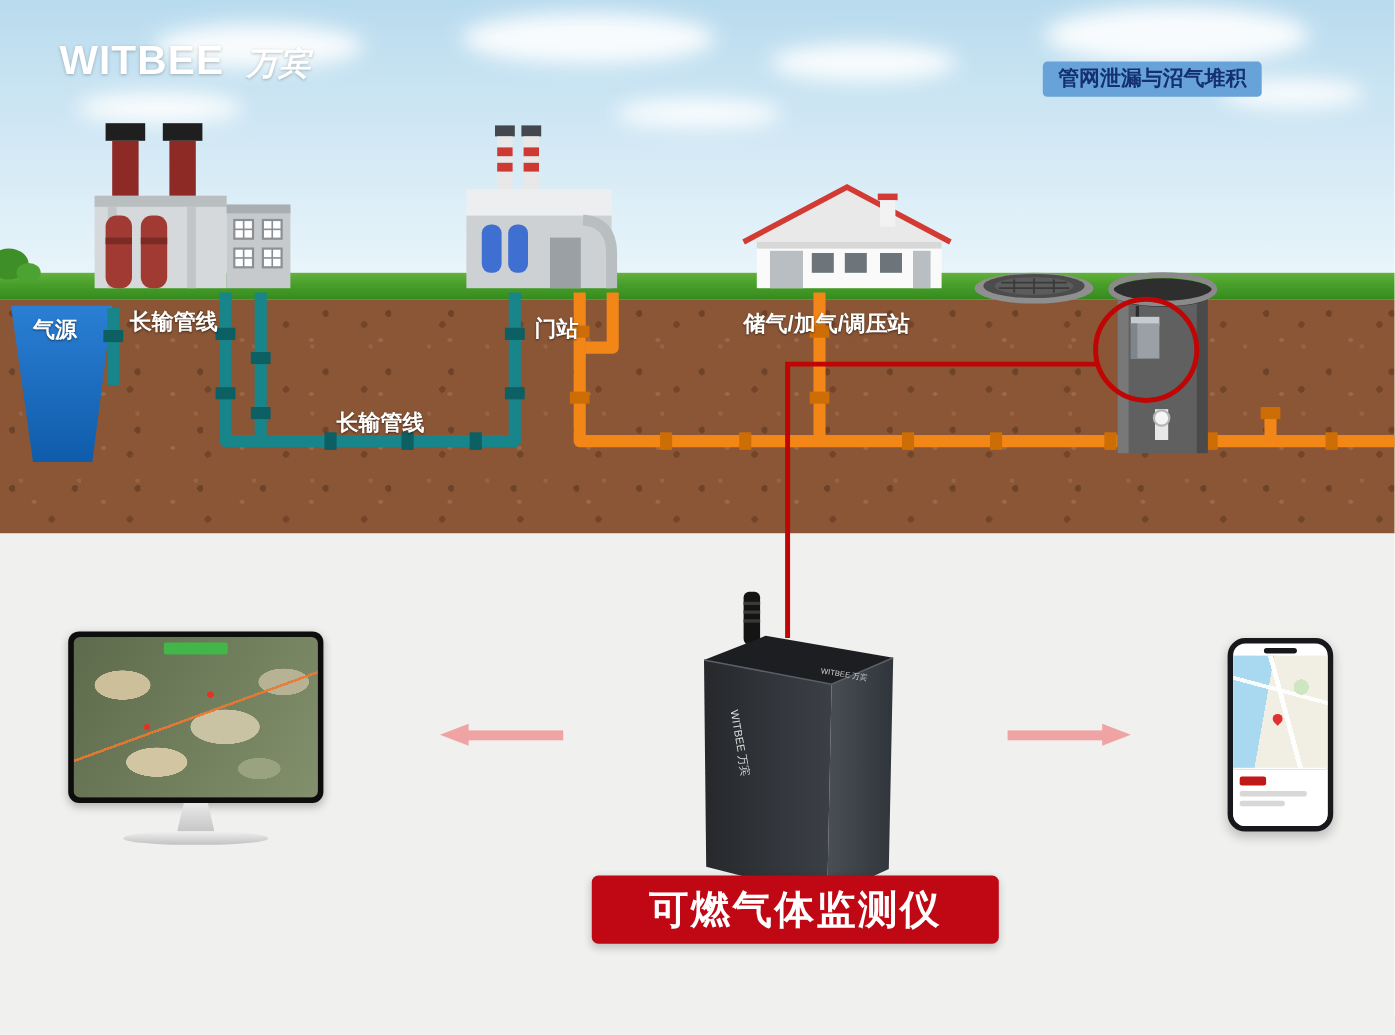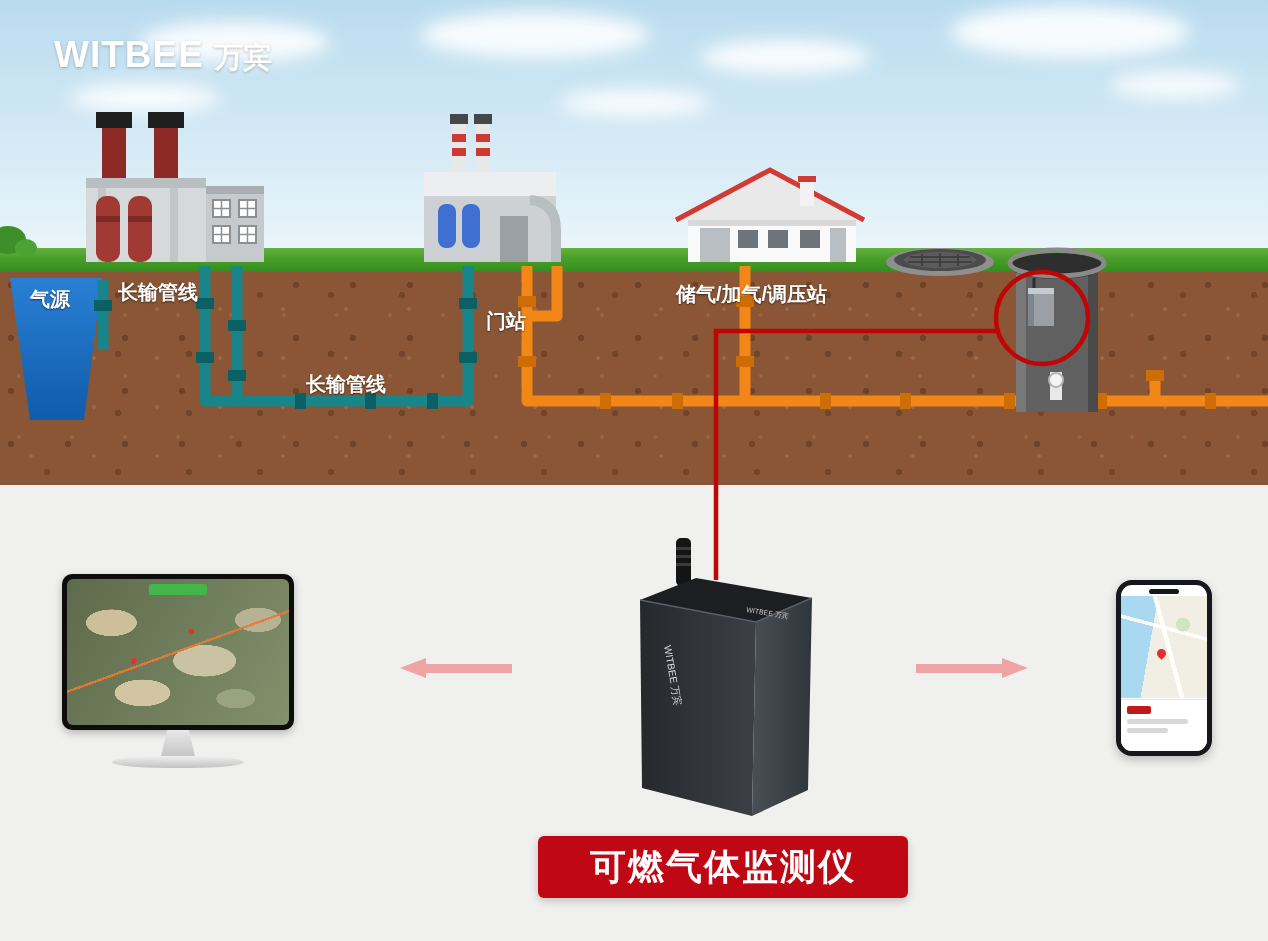--- a/index.html
+++ b/index.html
@@ -24,31 +24,31 @@
           radial-gradient(circle 3px at 11px 13px, rgba(40,16,5,.28) 99%, transparent),
           radial-gradient(circle 2px at 31px 37px, rgba(255,230,200,.13) 99%, transparent),
           radial-gradient(circle 3px at 47px 23px, rgba(60,28,10,.30) 99%, transparent),
           radial-gradient(circle 2px at 19px 43px, rgba(255,220,190,.11) 99%, transparent);
         background-size:57px 53px,63px 49px,71px 59px,53px 61px;}
   .lower{position:absolute;left:0;top:485px;width:1268px;height:456px;background:#f0f0ee;}
 
   
   .logo{position:absolute;left:54px;top:34px;color:#fff;text-shadow:0 1px 3px rgba(0,0,0,.25);white-space:nowrap;}
   .logo-en{font-size:37px;font-weight:700;letter-spacing:1px;}
-  .logo-cn{font-size:29px;font-weight:700;margin-left:10px;}
+  .logo-cn{font-size:29px;font-weight:700;margin-left:20px;font-style:italic;}
   .badge{position:absolute;left:948px;top:56px;height:32px;line-height:32px;padding:0 14px;
          background:#67a3d8;border-radius:4px;color:#14306e;font-size:19px;font-weight:700;}
 
   
   .scene{position:absolute;left:0;top:0;width:1268px;height:941px;}
   .scene-label{position:absolute;color:#fff;font-size:20px;font-weight:700;
                text-shadow:0 1px 2px rgba(0,0,0,.55);white-space:nowrap;}
   #lbl-gas{left:30px;top:286px;}
   #lbl-plant{left:118px;top:279px;}
-  #lbl-gate{left:486px;top:285px;margin-top:23px;}
+  #lbl-gate{left:486px;top:285px;}
   #lbl-storage{left:676px;top:281px;}
   #lbl-pipeline{left:306px;top:371px;}
 
   
   .monitor{position:absolute;left:62px;top:574px;width:232px;}
   .monitor-screen{position:relative;width:232px;height:156px;background:#0d0d0d;border-radius:10px;
                   padding:5px;box-sizing:border-box;box-shadow:0 3px 8px rgba(0,0,0,.25);}
   .monitor-map{width:100%;height:100%;border-radius:6px;background-color:#77855f;
       background-image:
         radial-gradient(circle 3px at 30% 56%, #e23426 99%, transparent),
@@ -99,21 +99,21 @@
       border-top:10px solid transparent;border-bottom:10px solid transparent;border-right:26px solid #efa3a3;}
   .arrow-right{left:916px;}
   .arrow-right .shaft{left:0;}
   .arrow-right .head{position:absolute;right:0;top:0;width:0;height:0;
       border-top:10px solid transparent;border-bottom:10px solid transparent;border-left:26px solid #efa3a3;}
 
   
   .red-label{position:absolute;color:#d01317;font-size:28px;font-weight:700;text-align:center;}
   #lbl-platform{left:62px;top:797px;width:232px;}
   #lbl-app{left:1092px;top:797px;width:144px;}
-  .banner{position:absolute;left:538px;top:836px;width:370px;height:62px;background:#c00714;
+  .banner{position:absolute;left:538px;top:796px;width:370px;height:62px;background:#c00714;
           border-radius:6px;display:flex;align-items:center;justify-content:center;color:#fff;
           font-size:36px;font-weight:700;letter-spacing:2px;box-shadow:0 3px 8px rgba(0,0,0,.2);}
 </style>
 </head>
 <body>
 
 <div id="canvas">
 
   <div class="sky"></div>
   <div class="cloud c1"></div>
@@ -280,20 +280,21 @@
 
   <div class="scene-label" id="lbl-gas">气源</div>
   <div class="scene-label" id="lbl-plant">长输管线</div>
   <div class="scene-label" id="lbl-gate">门站</div>
   <div class="scene-label" id="lbl-storage">储气/加气/调压站</div>
   <div class="scene-label" id="lbl-pipeline">长输管线</div>
 
   <div class="logo">
     <span class="logo-en">WITBEE</span><span class="logo-cn">万宾</span>
   </div>
+  <div class="badge">管网泄漏与沼气堆积</div>
 
   <div class="monitor">
     <div class="monitor-screen">
       <div class="monitor-map"></div>
       <div class="monitor-badge"></div>
     </div>
     <div class="monitor-neck"></div>
     <div class="monitor-base"></div>
   </div>
 

